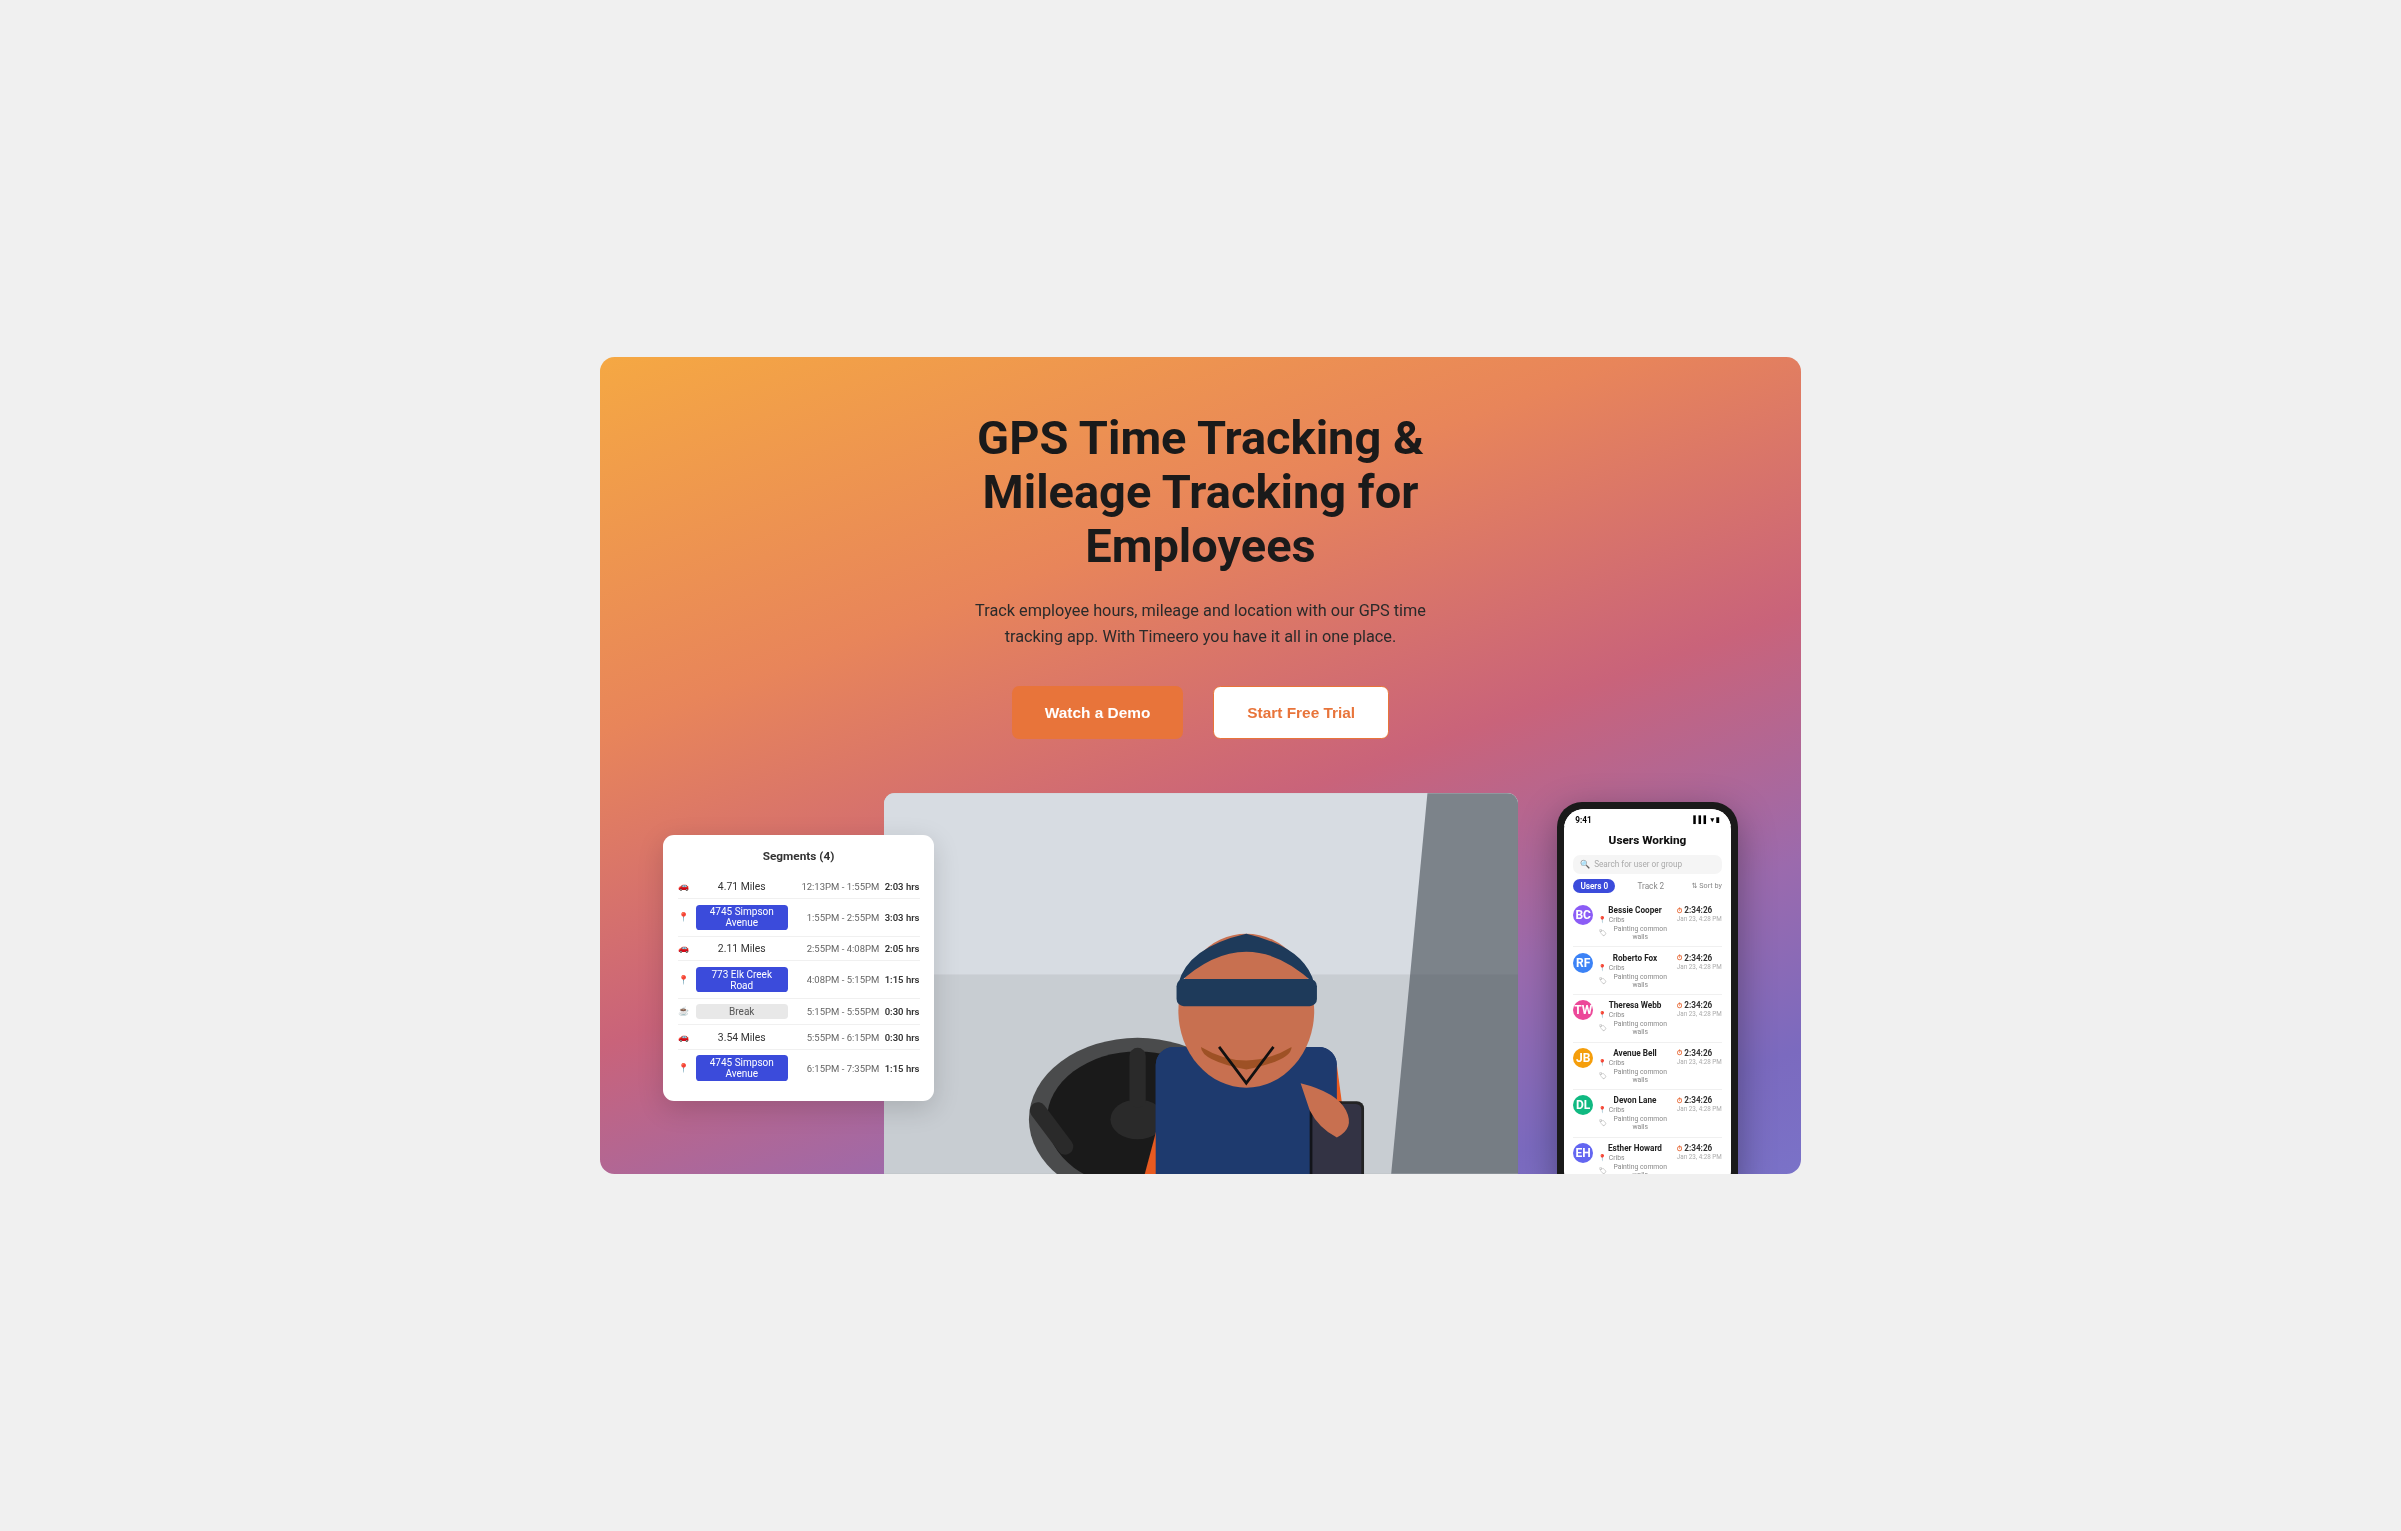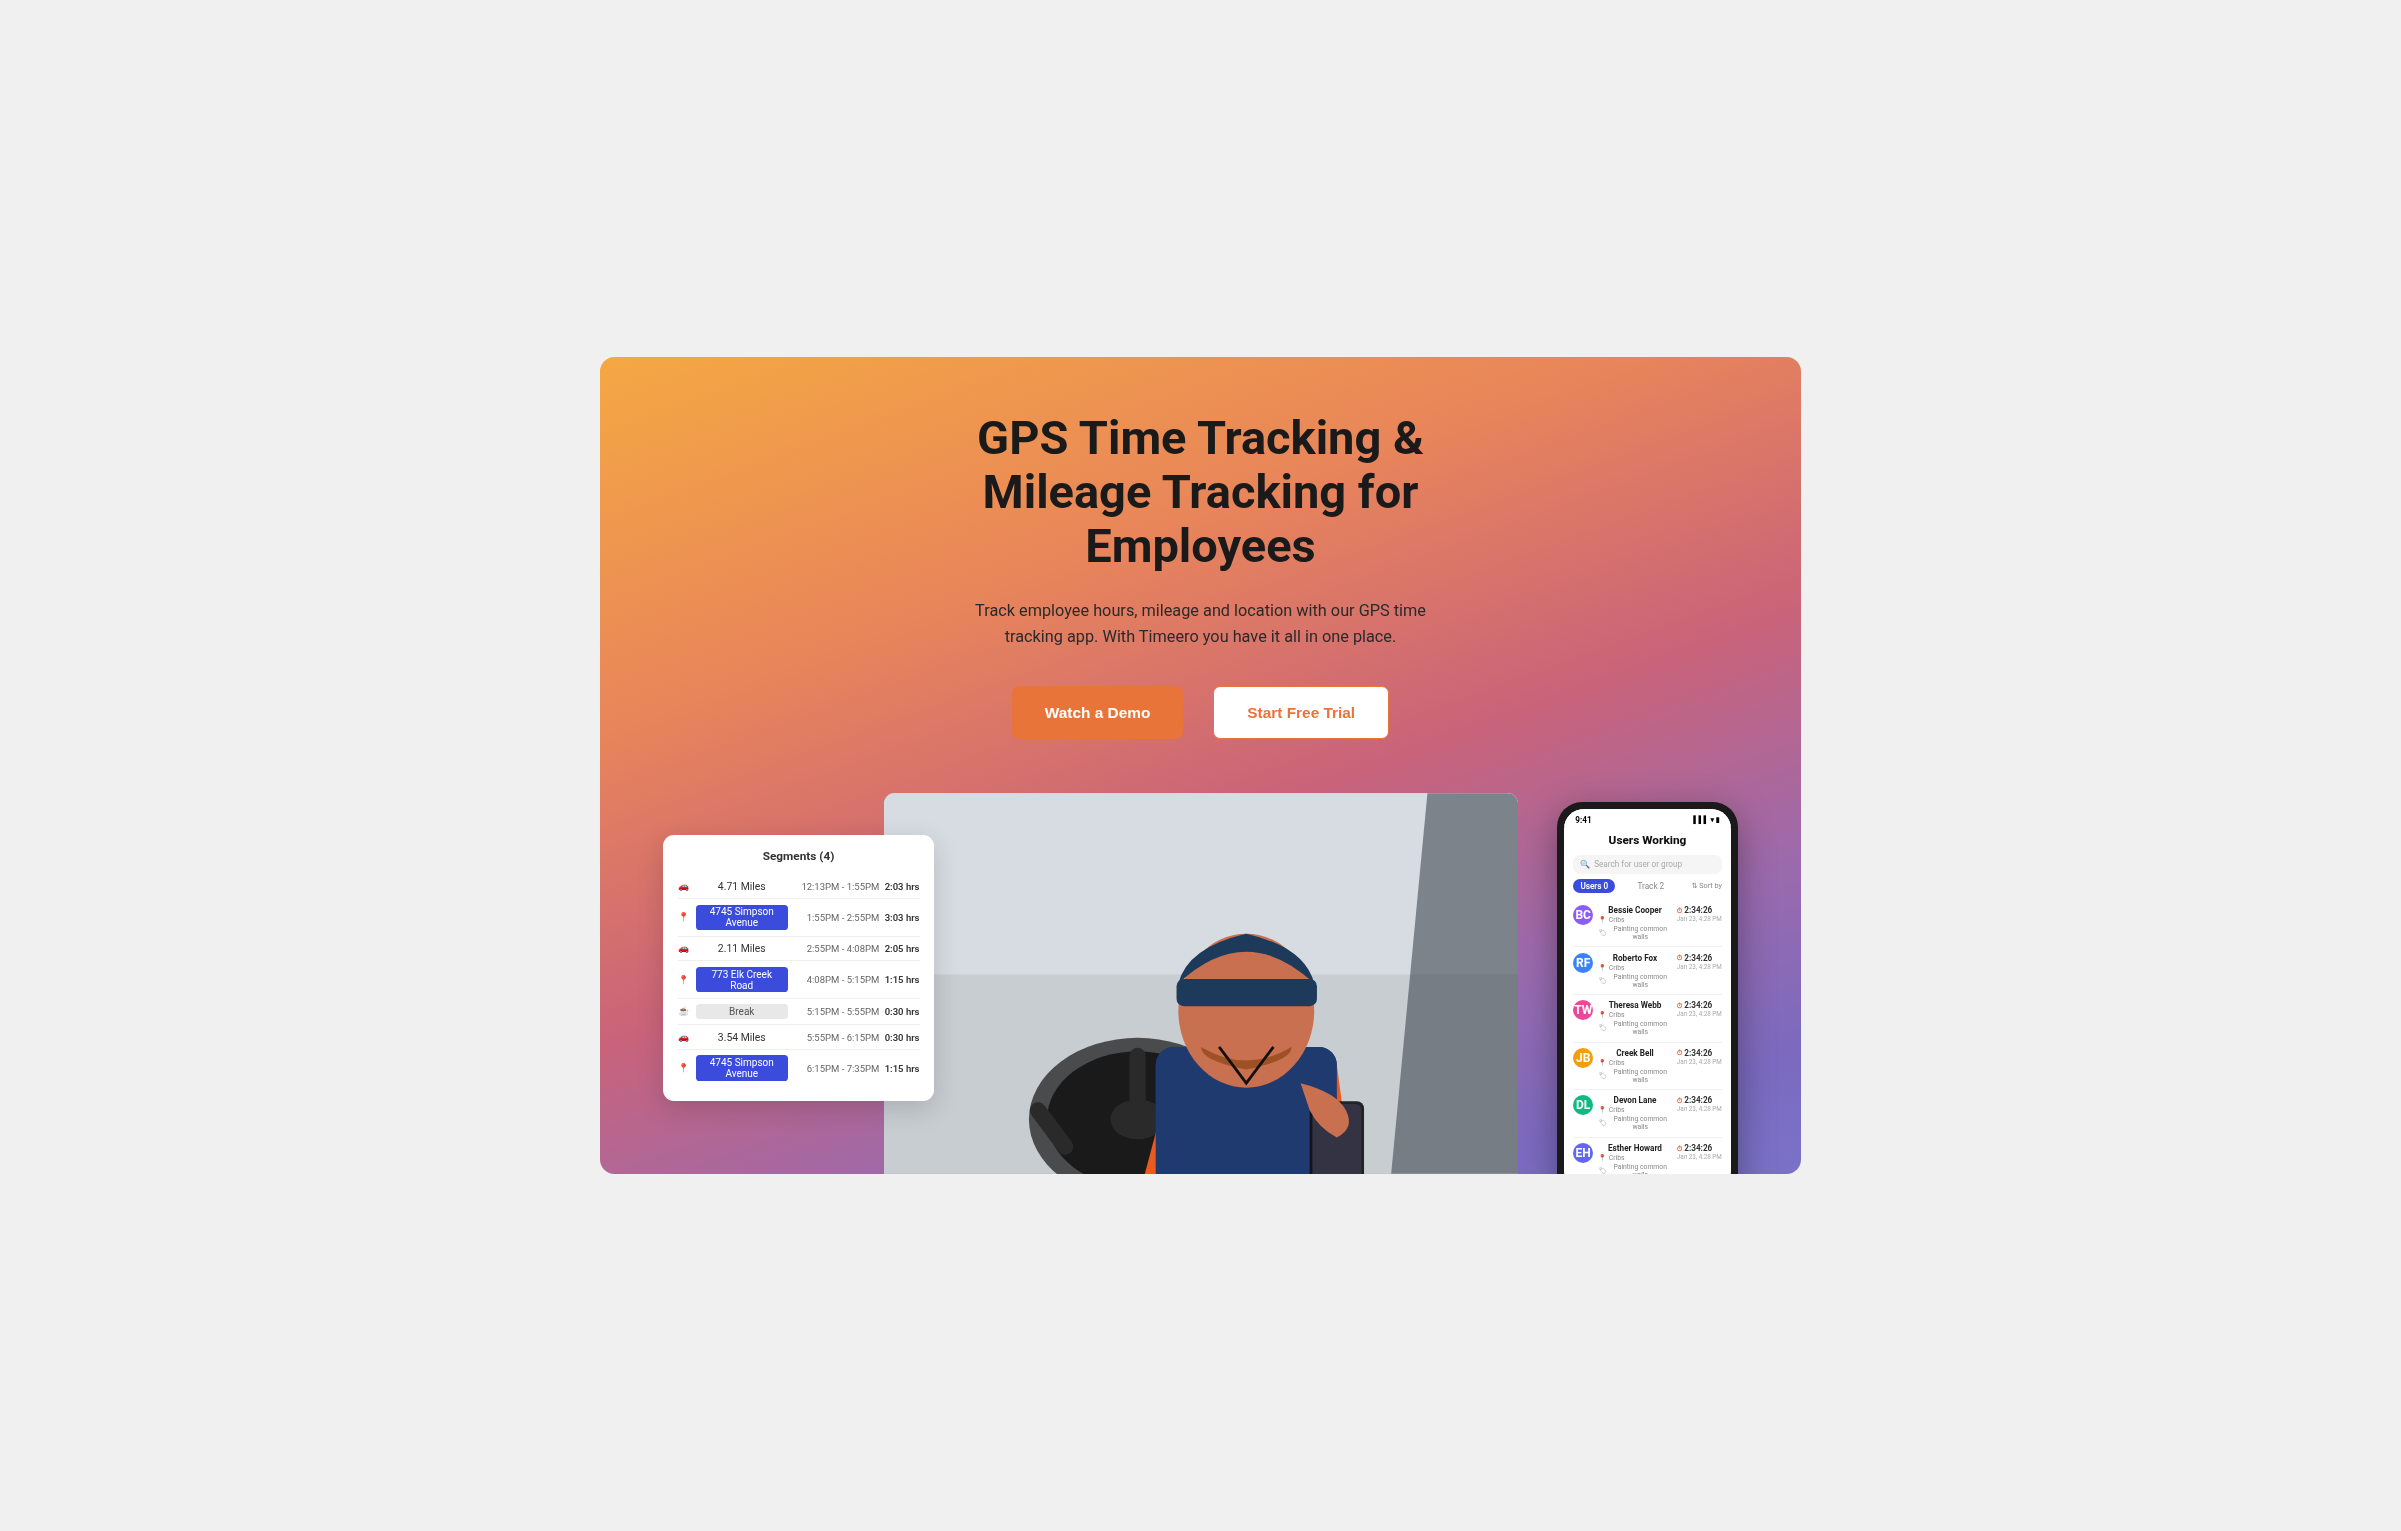--- a/index.html
+++ b/index.html
@@ -540,21 +540,21 @@
       <div class="phone-time-value">
         <span class="clock-icon">⏱</span>
         2:34:26
       </div>
       <div class="phone-time-date">Jan 23, 4:28 PM</div>
     </div>
   </div>
                 <div class="phone-user-row">
     <div class="phone-avatar" style="background:#F59E0B">JB</div>
     <div class="phone-user-info">
-      <div class="phone-user-name">Creek Bell</div>
+      <div class="phone-user-name">Avenue Bell</div>
       <div class="phone-user-sub">
         <span>📍</span>
         Cribs
       </div>
       <div class="phone-user-sub">
         <span>🏷</span>
         Painting common walls
       </div>
     </div>
     <div class="phone-user-time">

